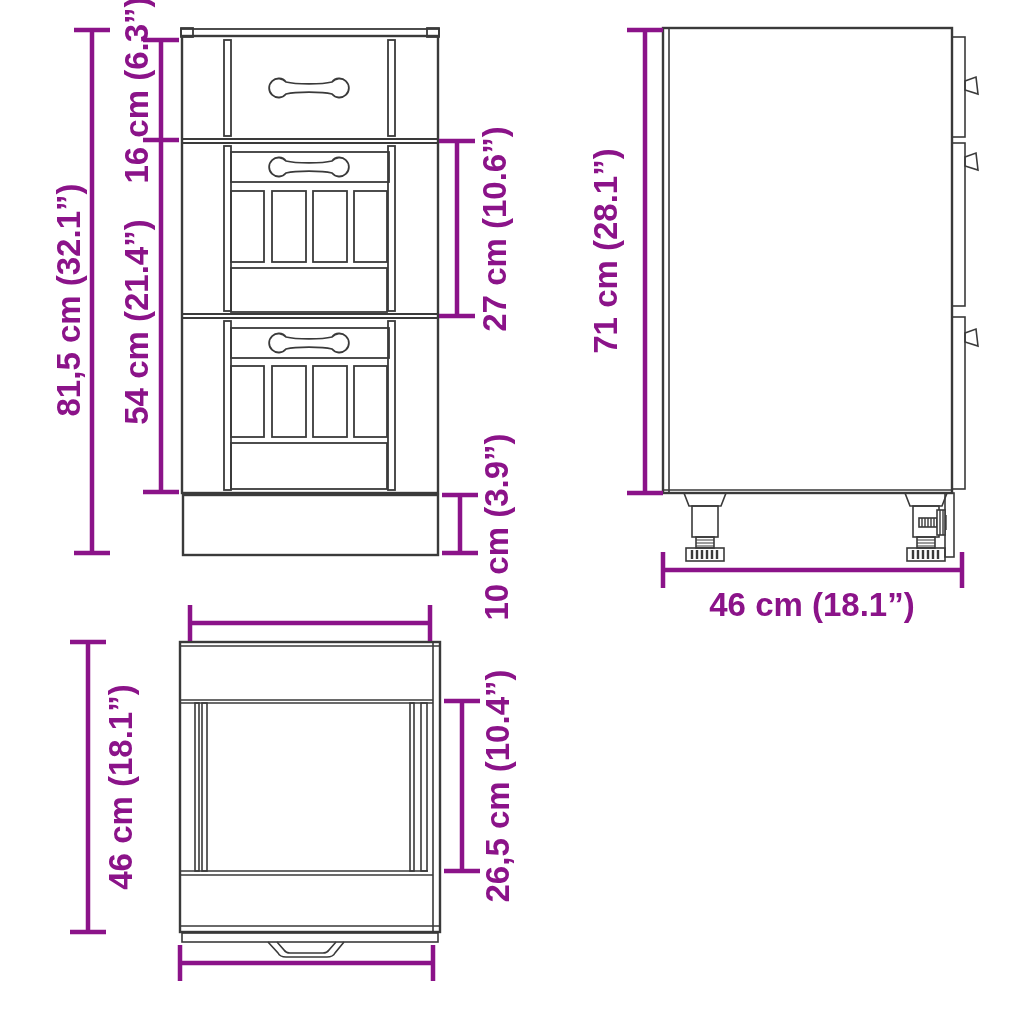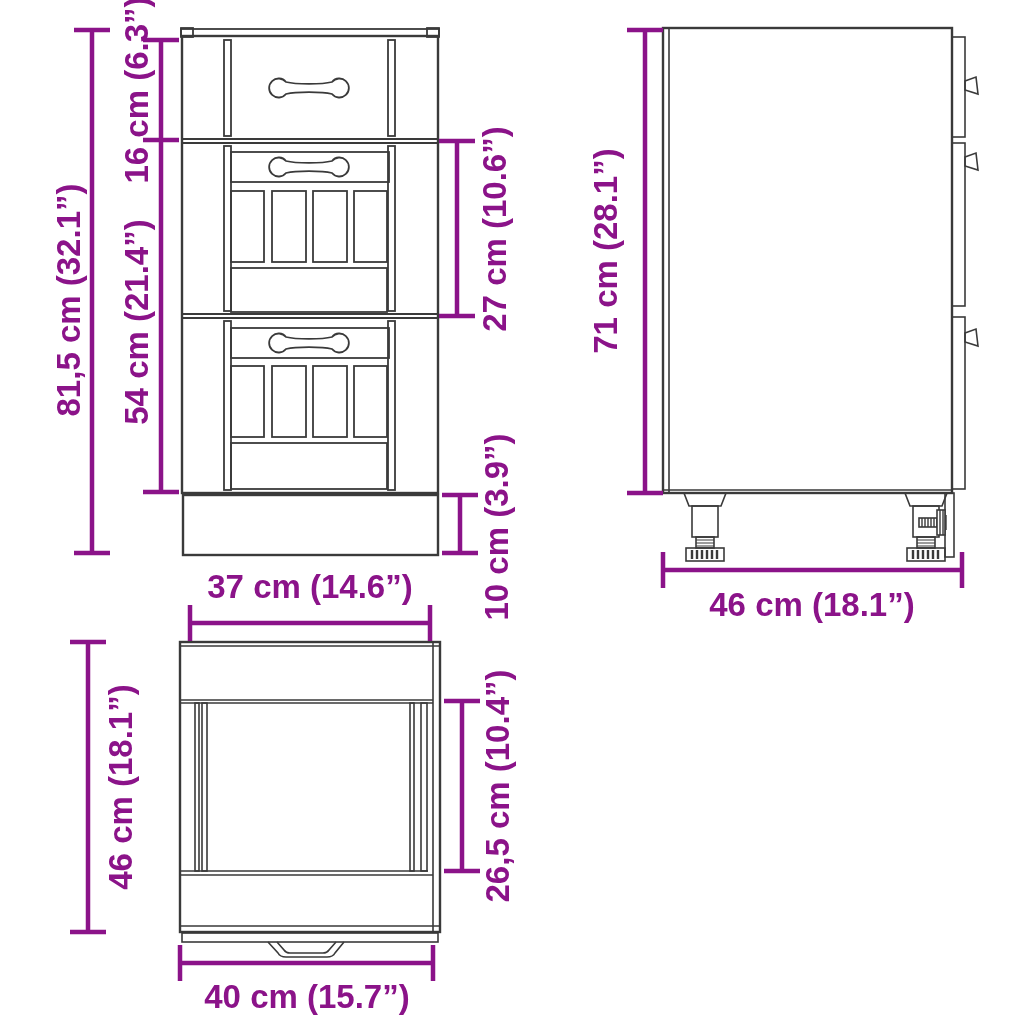--- a/index.html
+++ b/index.html
@@ -156,20 +156,18 @@
       <path d="M462 701V871 M444 701H480 M444 871H480"></path>
       <path d="M180 963H433 M180 945V981 M433 945V981"></path>
     </g>
   </svg>
 
   <div class="dim v" style="left:-92px;top:280px;">81,5 cm (32.1”)</div>
   <div class="dim v" style="left:-24px;top:70px;">16 cm (6.3”)</div>
   <div class="dim v" style="left:-24px;top:302px;">54 cm (21.4”)</div>
   <div class="dim v" style="left:334px;top:209px;">27 cm (10.6”)</div>
   <div class="dim v" style="left:336px;top:507px;">10 cm (3.9”)</div>
-  <div class="dim" style="left:150px;top:566px;">37 cm (14.6”)</div>
   <div class="dim v" style="left:445px;top:231px;">71 cm (28.1”)</div>
   <div class="dim" style="left:652px;top:584px;">46 cm (18.1”)</div>
   <div class="dim v" style="left:-40px;top:767px;">46 cm (18.1”)</div>
   <div class="dim v" style="left:337px;top:766px;">26,5 cm (10.4”)</div>
-  <div class="dim" style="left:147px;top:976px;">40 cm (15.7”)</div>
 
 </div>
 
 </body></html>

